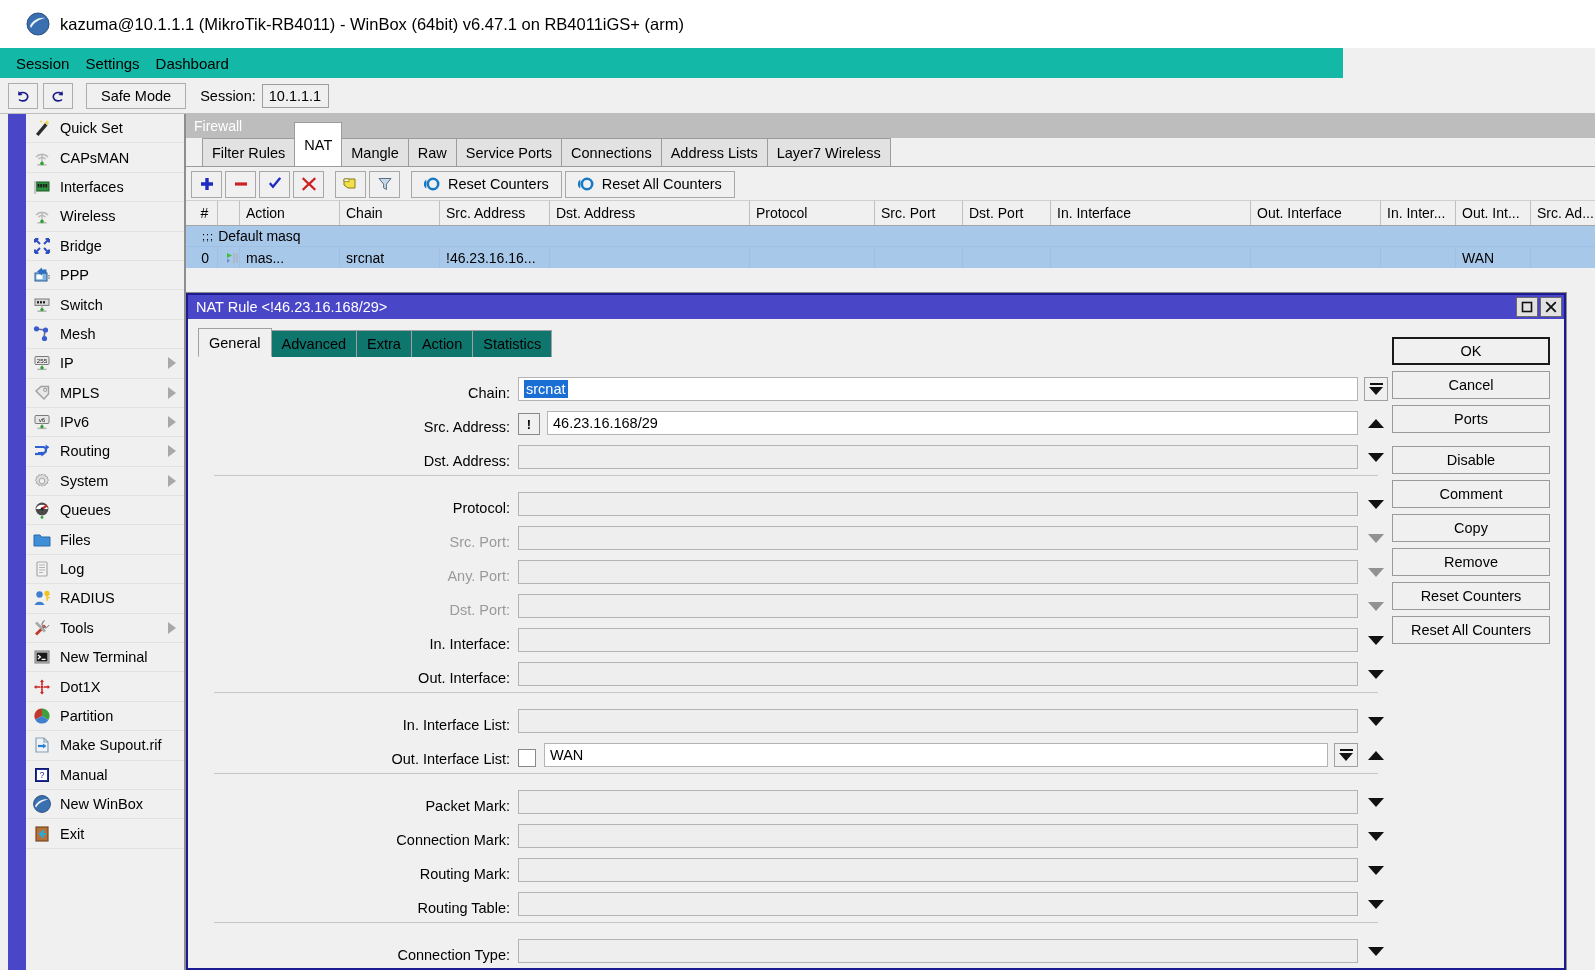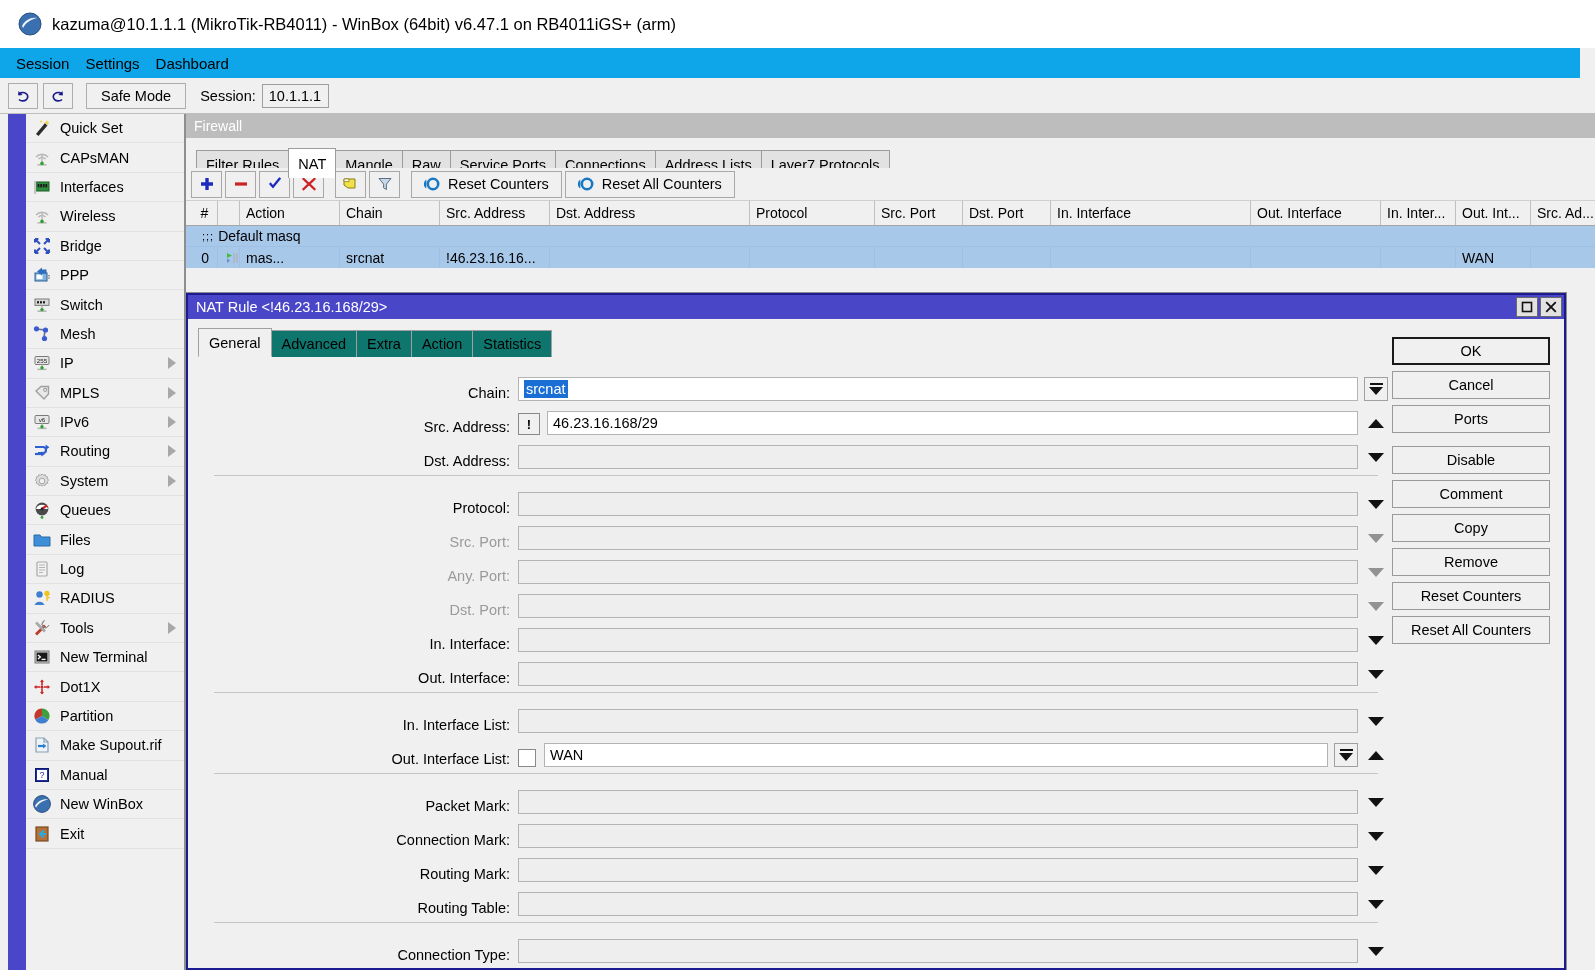--- a/index.html
+++ b/index.html
@@ -20,40 +20,40 @@
   }
 
   
   .titlebar {
     position: absolute;
     left: 0; top: 0;
     width: 1595px; height: 48px;
     background: #ffffff;
     display: flex;
     align-items: center;
-    padding-left: 18px;
+    padding-left: 26px;
     box-sizing: border-box;
   }
   .titlebar .app-icon {
     width: 24px; height: 24px;
     margin-right: 10px;
     flex: 0 0 auto;
   }
   .titlebar .title-text {
     font-size: 16.5px;
     color: #000;
     white-space: nowrap;
   }
 
   
   .menubar {
     position: absolute;
     left: 0; top: 48px;
-    width: 1580px; height: 30px;
-    background: #0ea5e9;
+    width: 1343px; height: 30px;
+    background: #14b8a6;
     display: flex;
     align-items: center;
     padding-left: 8px;
     box-sizing: border-box;
   }
   .menubar .menu-item {
     font-size: 15px;
     color: #000;
     padding: 2px 8px;
     cursor: default;
@@ -172,44 +172,44 @@
     background: #bdbdbd;
     display: flex; align-items: center;
     padding-left: 8px;
     box-sizing: border-box;
   }
   .fw-titlebar .t {
     font-size: 14px; color: #ffffff;
   }
   .fw-tabs {
     position: absolute;
-    left: 0; top: 36px;
+    left: 0; top: 24px;
     width: 1409px; height: 29px;
     border-bottom: 1px solid #9c9c9c;
     box-sizing: border-box;
     display: flex;
     align-items: flex-end;
-    padding-left: 10px;
+    padding-left: 16px;
     background: #f0f0f0;
   }
   .fw-tab {
     height: 28px;
     padding: 0 9px;
     display: flex; align-items: center;
     font-size: 14.5px; color: #000;
     background: #e2e2e2;
     border: 1px solid #9c9c9c;
     border-bottom: none;
     margin-right: -1px;
     box-sizing: border-box;
     cursor: default;
   }
   .fw-tab.active {
     background: #ffffff;
-    height: 30px;
+    height: 44px;
     position: relative;
     z-index: 2;
   }
 
   .fw-toolbar {
     position: absolute;
     left: 0; top: 54px;
     width: 1409px; height: 32px;
     background: #f0f0f0;
     display: flex;
@@ -812,21 +812,21 @@
     </div>
 
     <div class="fw-tabs" id="fw-tabs">
         <div class="fw-tab">Filter Rules</div>
         <div class="fw-tab active">NAT</div>
         <div class="fw-tab">Mangle</div>
         <div class="fw-tab">Raw</div>
         <div class="fw-tab">Service Ports</div>
         <div class="fw-tab">Connections</div>
         <div class="fw-tab">Address Lists</div>
-        <div class="fw-tab">Layer7 Protocols</div>
+        <div class="fw-tab">Layer7 Wireless</div>
       </div>
 
     <div class="fw-toolbar">
       <div class="fw-btn">
         <svg width="16" height="16" viewBox="0 0 16 16">
           <path d="M6.3 2 h3.4 v4.3 h4.3 v3.4 h-4.3 v4.3 h-3.4 v-4.3 h-4.3 v-3.4 h4.3 z" fill="#1b2bbf"></path>
         </svg>
       </div>
       <div class="fw-btn">
         <svg width="16" height="16" viewBox="0 0 16 16">

